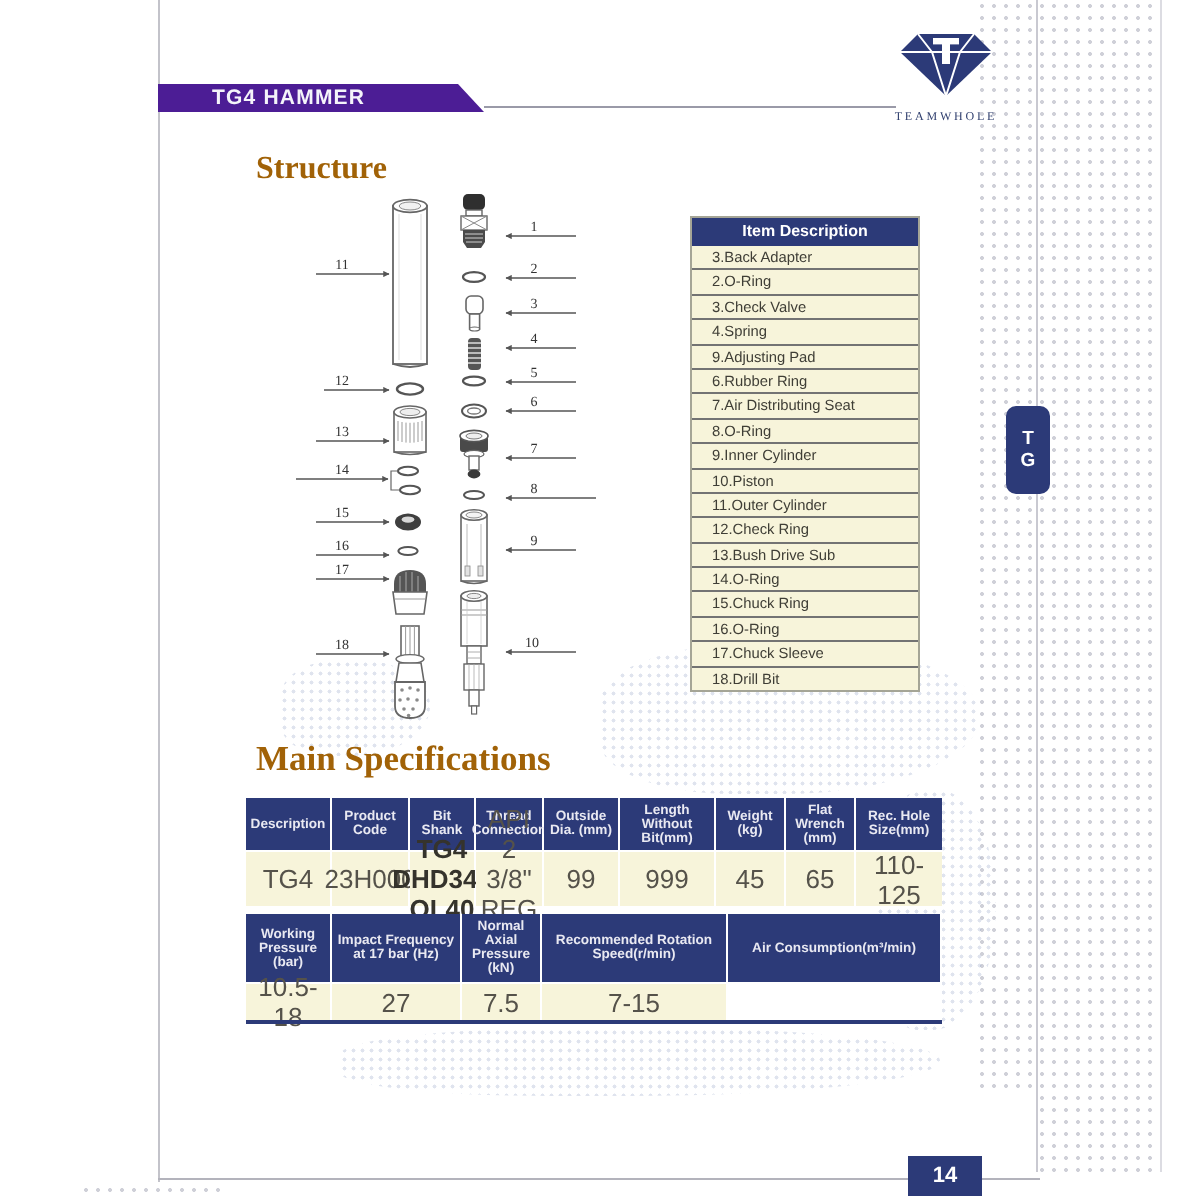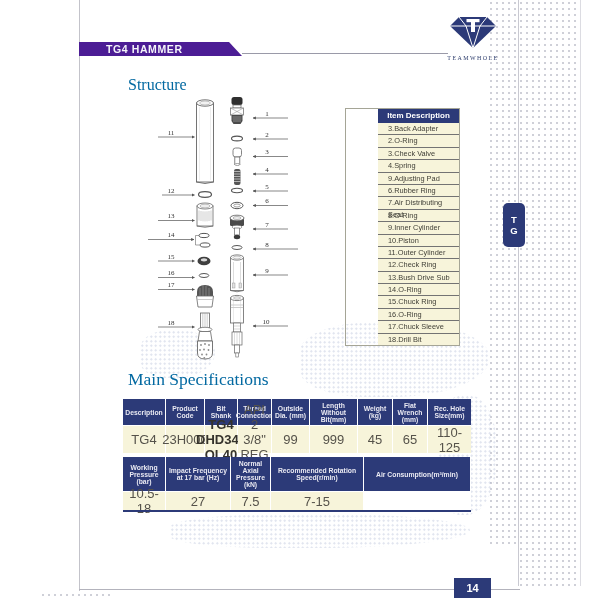--- a/index.html
+++ b/index.html
@@ -12,25 +12,25 @@
   
   .dotgrid{background-image:radial-gradient(circle,#cfd0d8 0.9px,transparent 1.1px);background-size:6px 6px;}
   .mapdots{background-image:radial-gradient(circle,rgba(150,165,200,0.55) 0.9px,transparent 1.1px);background-size:4.5px 4.5px;opacity:.55;border-radius:45% 55% 60% 40%;}
   
   .banner{left:79px;top:42px;width:163px;height:14px;background:#4c1d95;clip-path:polygon(0 0,150px 0,163px 100%,0 100%);color:#f4f4fa;font-size:10.5px;font-weight:bold;letter-spacing:.6px;line-height:14px;padding-left:27px;box-sizing:border-box;}
   .header-rule{left:242px;top:53px;width:206px;height:1px;background:#9a9aa8;}
   
   .logo-box{left:443px;top:14px;width:60px;text-align:center;}
   .logo-text{font-family:"Liberation Serif",serif;font-size:6px;letter-spacing:1.4px;color:#31406f;margin-top:1px;}
   
-  .h-serif{font-family:"Liberation Serif",serif;font-weight:normal;color:#0369a1;}
+  .h-serif{font-family:"Liberation Serif",serif;font-weight:bold;color:#a16207;}
   .h1{left:128px;top:76px;font-size:16px;}
   .h2{left:128px;top:369px;font-size:17.5px;}
   
-  .item-table{left:345px;top:108px;width:115px;border:1px solid #a5a596;box-sizing:border-box;padding-left:32px;}
+  .item-table{left:345px;top:108px;width:115px;border:1px solid #a5a596;box-sizing:border-box;}
   .item-head{background:#2c3a78;color:#fff;font-size:8px;font-weight:bold;text-align:center;line-height:14px;height:14px;}
   .item-row{background:#f7f4da;border-top:1px solid #737373;height:11.4px;line-height:11.4px;font-size:7.4px;color:#3f3e36;padding-left:10px;box-sizing:content-box;}
   
   .spec{display:grid;gap:1px;background:#fff;}
   .spec1{left:123px;top:399px;width:348px;grid-template-columns:42px 38px 32px 33px 37px 47px 34px 34px 43px;}
   .spec2{left:123px;top:457px;width:348px;grid-template-columns:42px 64px 39px 92px 106px;}
   .spec .h{background:#2c3a78;color:#e9e9f2;font-size:6.8px;font-weight:bold;display:flex;align-items:center;justify-content:center;text-align:center;padding:1px 2px;box-sizing:border-box;}
   .spec1 .h{height:26px;}
   .spec2 .h{height:34px;}
   .spec .d{background:#f7f4da;color:#55524a;font-size:13px;display:flex;align-items:center;justify-content:center;text-align:center;padding:1px 2px;box-sizing:border-box;}

